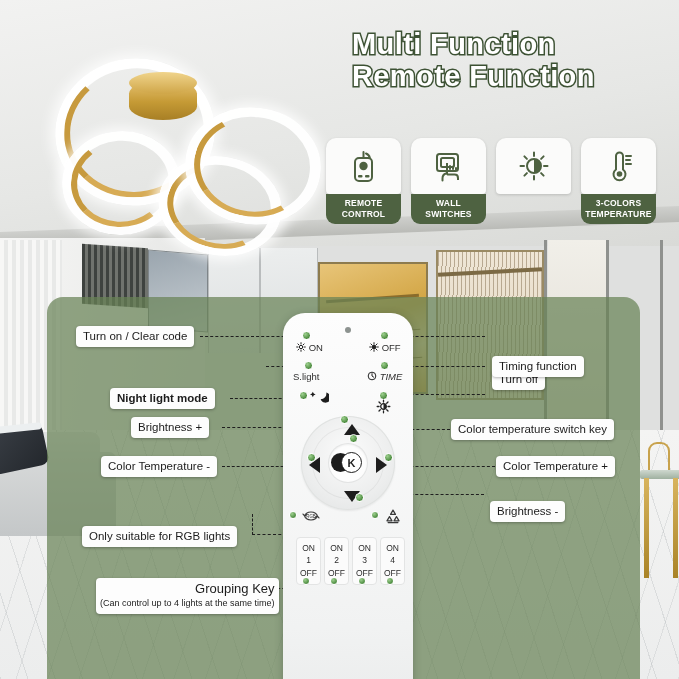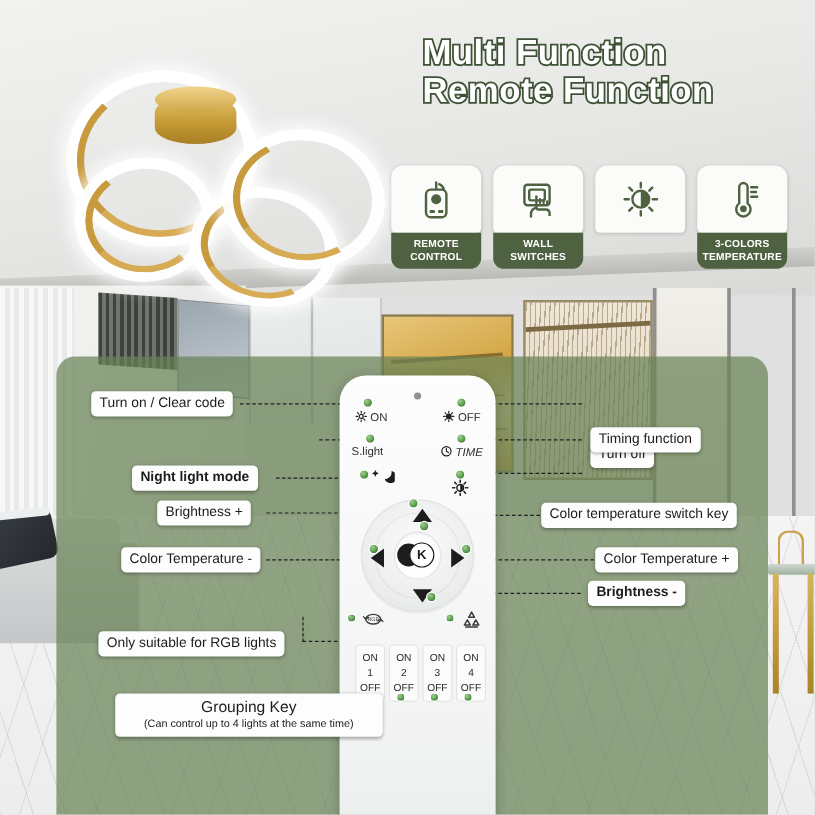--- a/index.html
+++ b/index.html
@@ -233,21 +233,21 @@
   }
   .gbtn .n { font-size:8.5px; }
   .gbtn .off { font-size:8.5px; }
 
   
   .lab {
     position:absolute; background:#fdfdfd; border-radius:4px;
     padding:3px 7px; font-size:11.5px; color:#1c1c1c; white-space:nowrap;
     box-shadow:0 1px 3px rgba(0,0,0,.30); line-height:1.3;text-align:center;
   }
-  .lab.two { text-align:center; padding:3px 24px 4px; }
+  .lab.two { text-align:right; padding:3px 4px 4px; }
   .lab.two .sub { font-size:9px; display:block; }
   .lab.two .main { font-size:13px; }
 
   .ldr { position:absolute; border-top:1.3px dashed #1f1f1f; height:0; }
   .ldr-v { position:absolute; border-left:1.3px dashed #1f1f1f; width:0; }
 
   svg { display:block; }
 </style>
 </head>
 <body>
@@ -510,20 +510,20 @@
   <div class="lab" style="left:76px; top:326px;">Turn on / Clear code</div>
   <div class="lab" style="left:110px; top:388px;font-weight:bold;">Night light mode</div>
   <div class="lab" style="left:131px; top:417px;">Brightness +</div>
   <div class="lab" style="left:101px; top:456px;">Color Temperature -</div>
   <div class="lab" style="left:82px; top:526px;">Only suitable for RGB lights</div>
 
   <div class="lab" style="left:492px; top:326px;margin-top:43px;">Turn off</div>
   <div class="lab" style="left:492px; top:356px;">Timing function</div>
   <div class="lab" style="left:451px; top:419px;">Color temperature switch key</div>
   <div class="lab" style="left:496px; top:456px;">Color Temperature +</div>
-  <div class="lab" style="left:490px; top:484px;font-weight:bold;">Brightness -</div>
+  <div class="lab" style="left:490px; top:501px;">Brightness -</div>
 
   <div class="lab two" style="left:96px; top:578px;">
     <span class="main">Grouping Key</span>
     <span class="sub">(Can control up to 4 lights at the same time)</span>
   </div>
 
 </div>
 
 </body></html>

